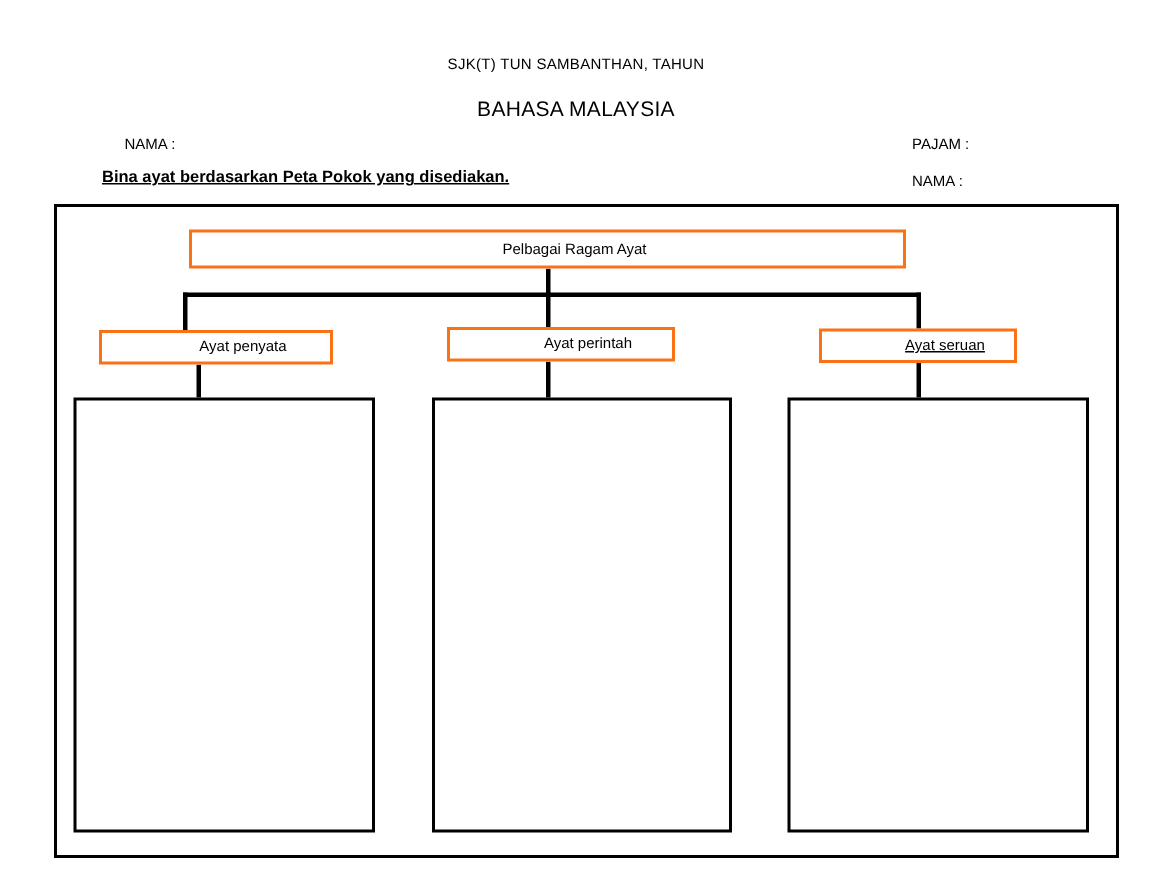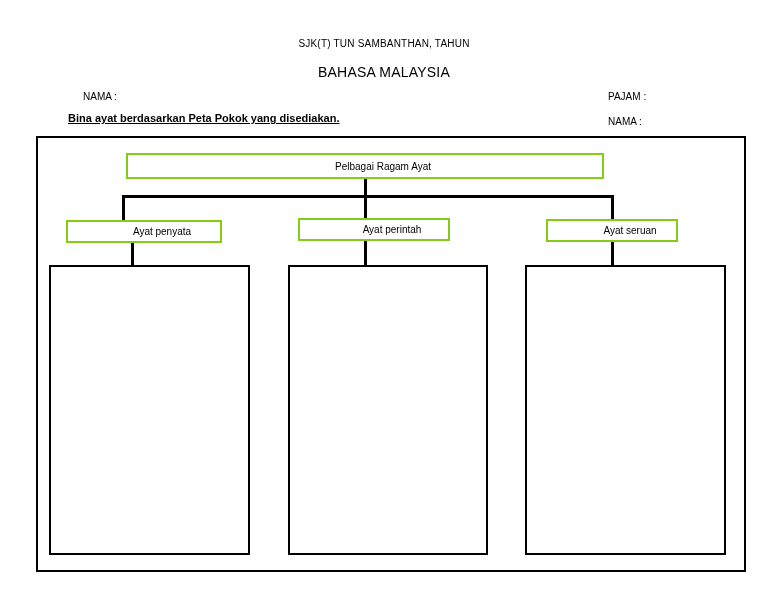--- a/index.html
+++ b/index.html
@@ -67,40 +67,40 @@
     width: 710px;
     height: 436px;
     border: 2px solid #000000;
     box-sizing: border-box;
     background: #ffffff;
   }
 
   
   .node-box {
     position: absolute;
-    border: 2px solid #84cc16;
+    border: 2px solid #f97316;
     box-sizing: border-box;
     background: #ffffff;
     display: flex;
     align-items: center;
     justify-content: center;
     font-size: 10px;
     white-space: nowrap;
     z-index: 3;
     padding-left: 36px;
   }
   .node-root {
     left: 126px;
     top: 153px;
     width: 478px;
     height: 26px;
   }
   .node-leaf-1 { left: 66px;  top: 220px; width: 156px; height: 23px; }
   .node-leaf-2 { left: 298px; top: 218px; width: 152px; height: 23px; }
-  .node-leaf-3 { left: 546px; top: 219px; width: 132px; height: 23px; }
+  .node-leaf-3 { left: 546px; top: 219px; width: 132px; height: 23px; text-decoration: underline; }
 
   
   .conn {
     position: absolute;
     background: #000000;
     z-index: 1;
   }
   
   .conn-stem      { left: 364px; top: 179px; width: 3px;   height: 18px; }
   

